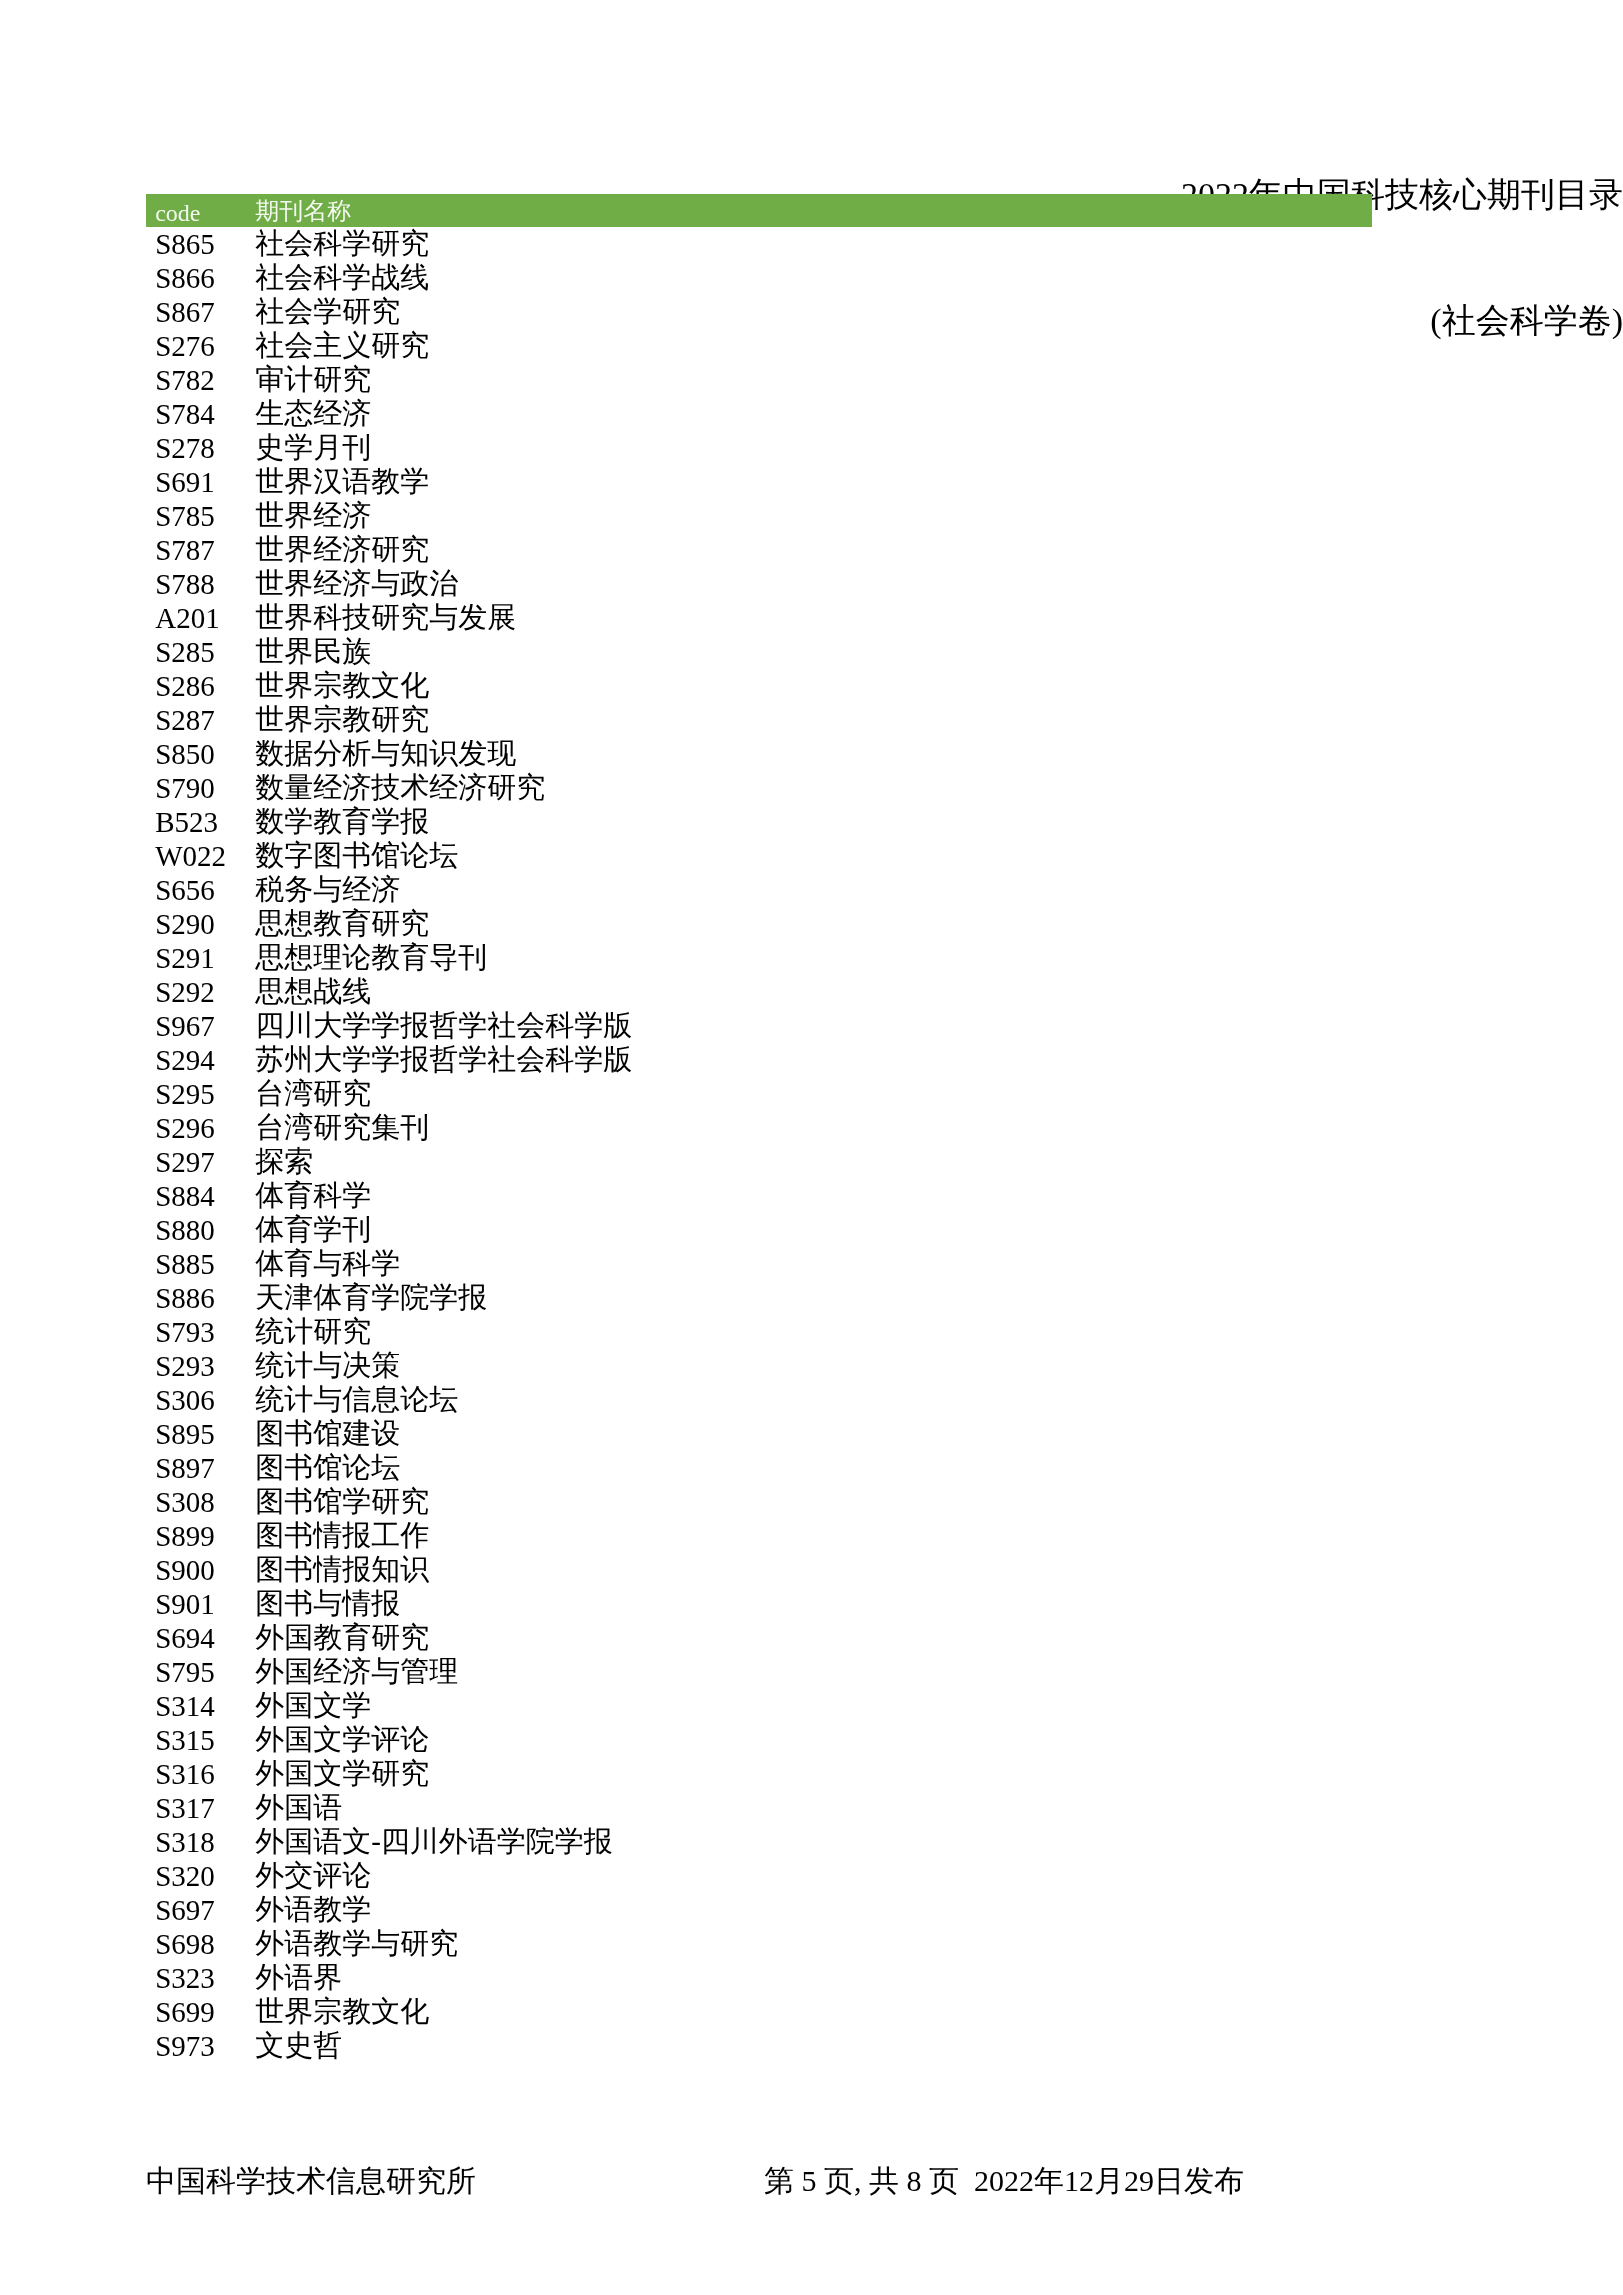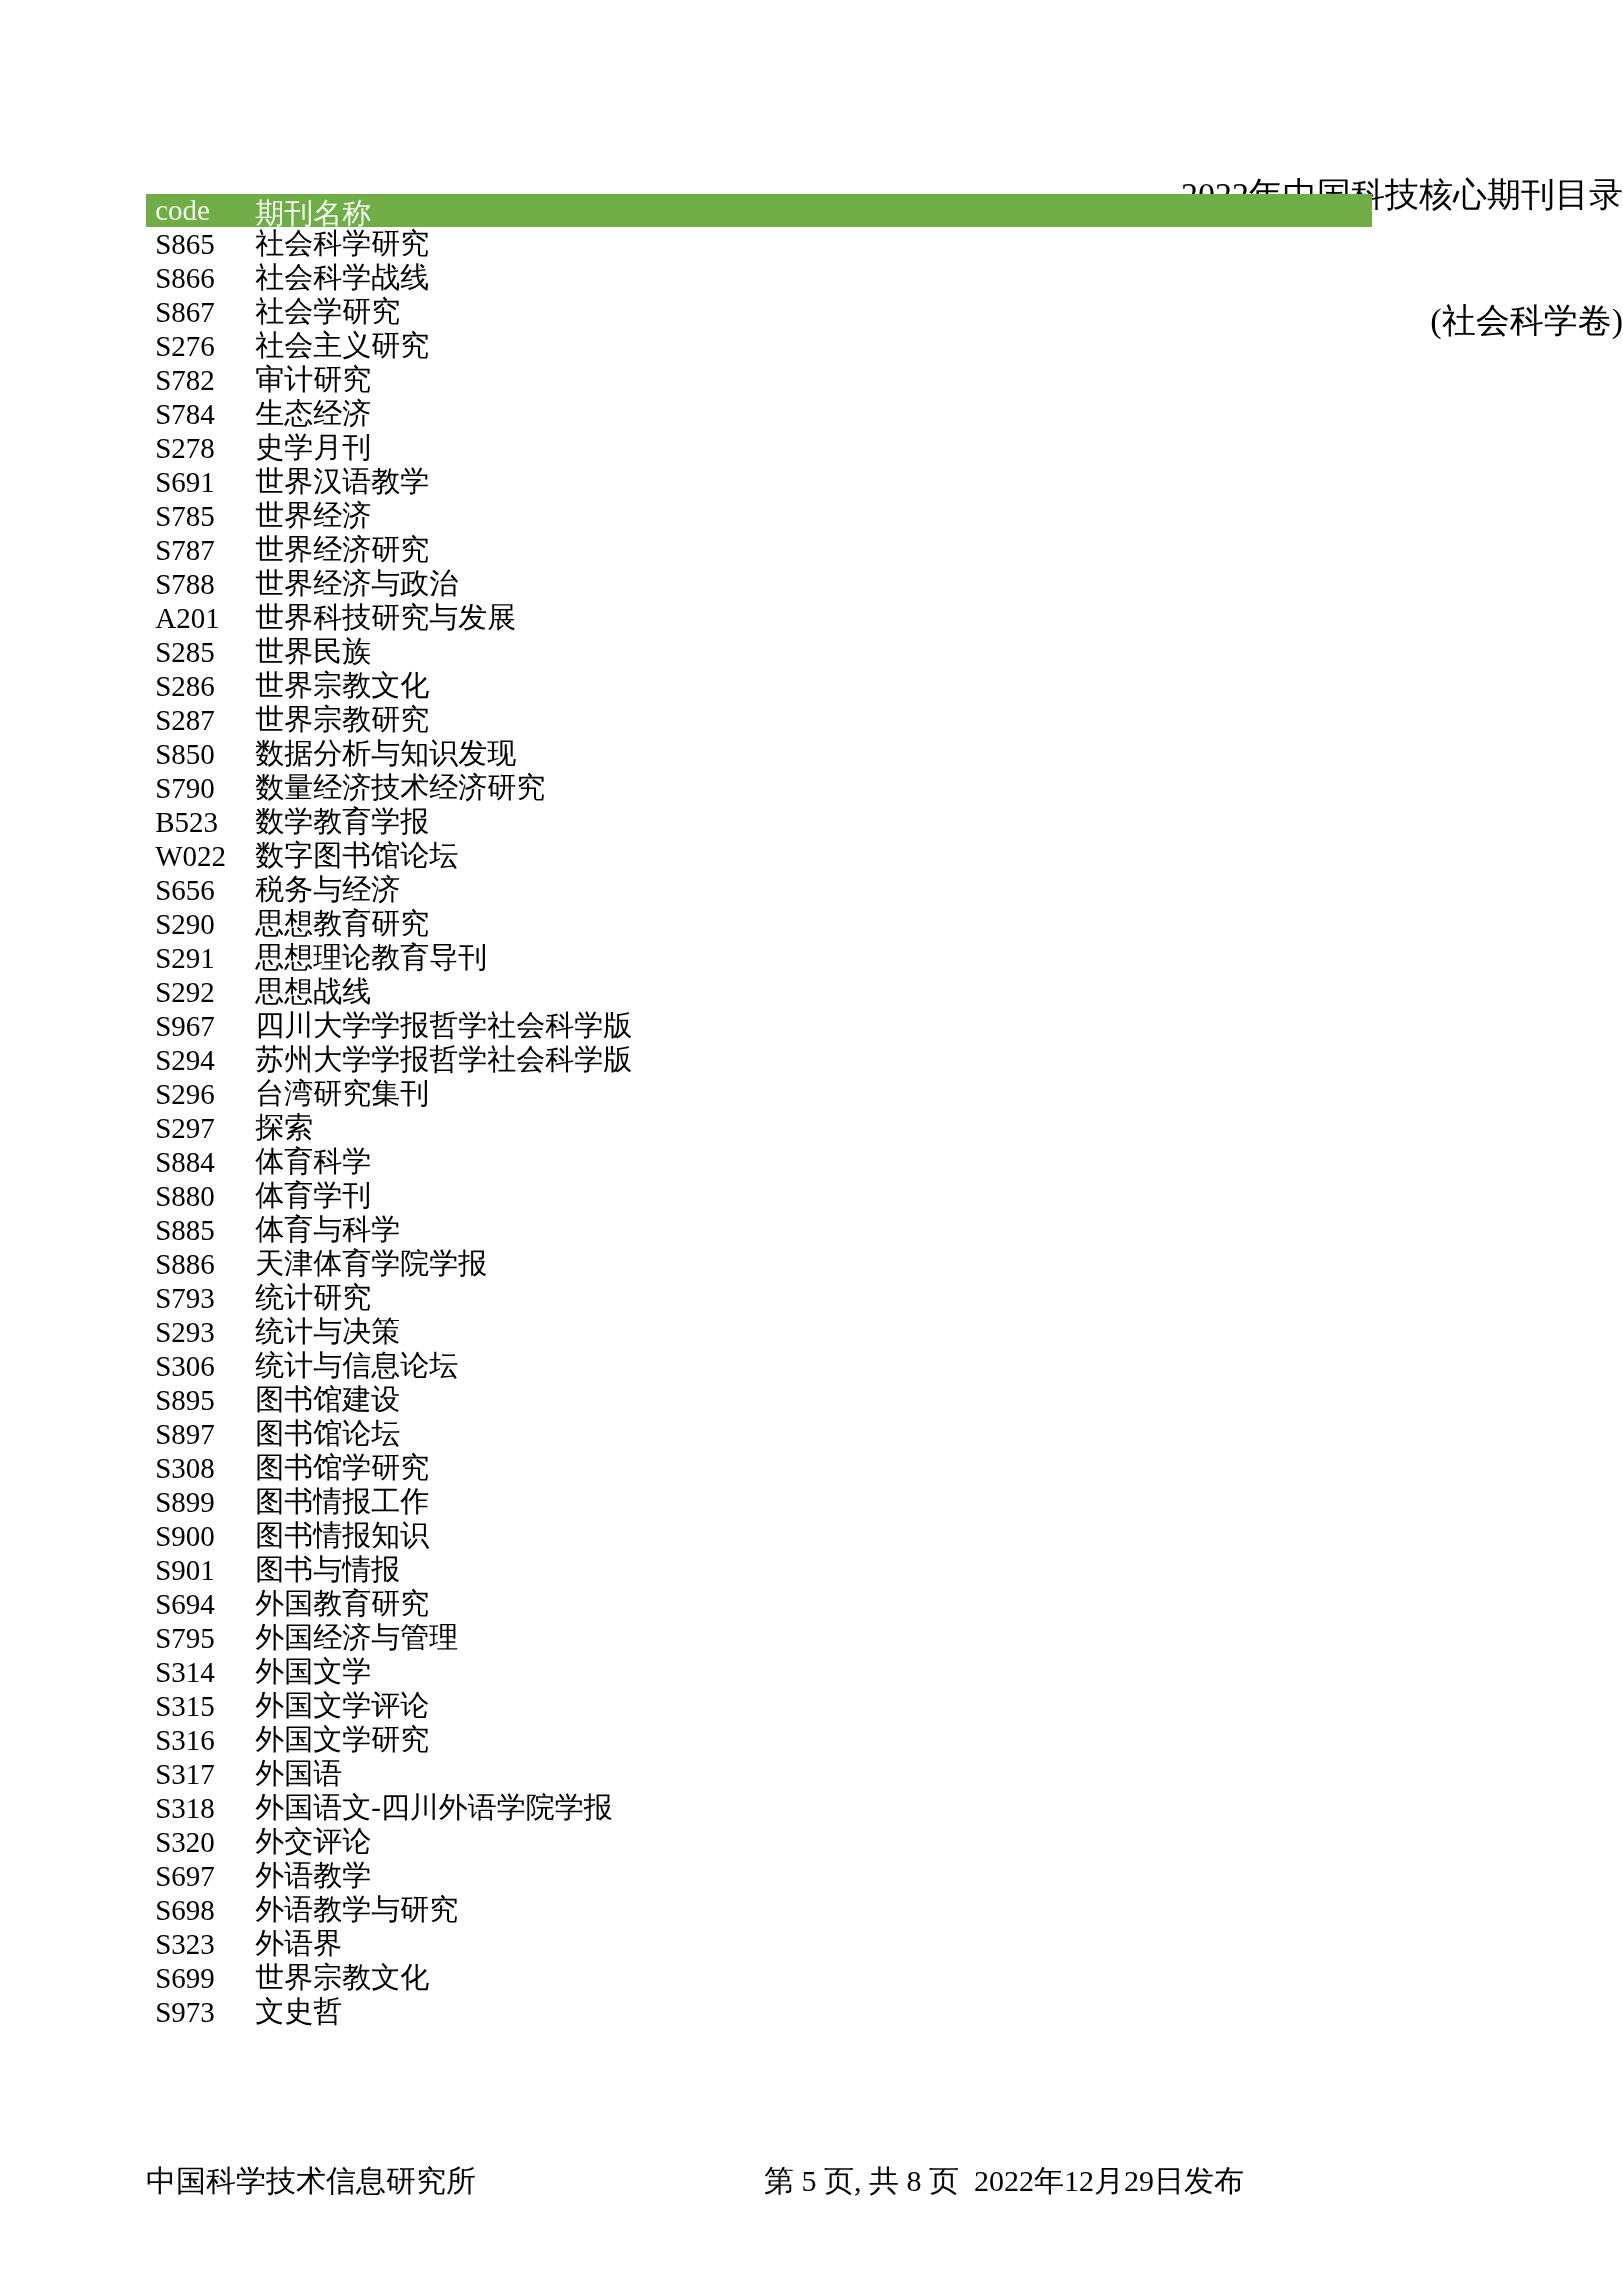--- a/index.html
+++ b/index.html
@@ -27,23 +27,23 @@
   }
   .journal-table {
     position: absolute;
     left: 146px;
     top: 194px;
     width: 1226px;
   }
   .thead {
     height: 33px;
     display: flex;
-    align-items: flex-start;
+    align-items: flex-end;
     color: #f4faf0;
-    font-size: 29px;
+    font-size: 24px;
   }
   .trow {
     height: 34px;
     display: flex;
     align-items: center;
     font-size: 29px;
   }
   .col-code {
     flex: 0 0 100px;
     padding-left: 9.2px;
@@ -215,20 +215,24 @@
   <div class="trow">
     <span class="col-code">S967</span>
     <span class="col-name">四川大学学报哲学社会科学版</span>
   </div>
 
   <div class="trow">
     <span class="col-code">S294</span>
     <span class="col-name">苏州大学学报哲学社会科学版</span>
   </div>
 
+  <div class="trow">
+    <span class="col-code">S295</span>
+    <span class="col-name">台湾研究</span>
+  </div>
 
   <div class="trow">
     <span class="col-code">S296</span>
     <span class="col-name">台湾研究集刊</span>
   </div>
 
   <div class="trow">
     <span class="col-code">S297</span>
     <span class="col-name">探索</span>
   </div>

